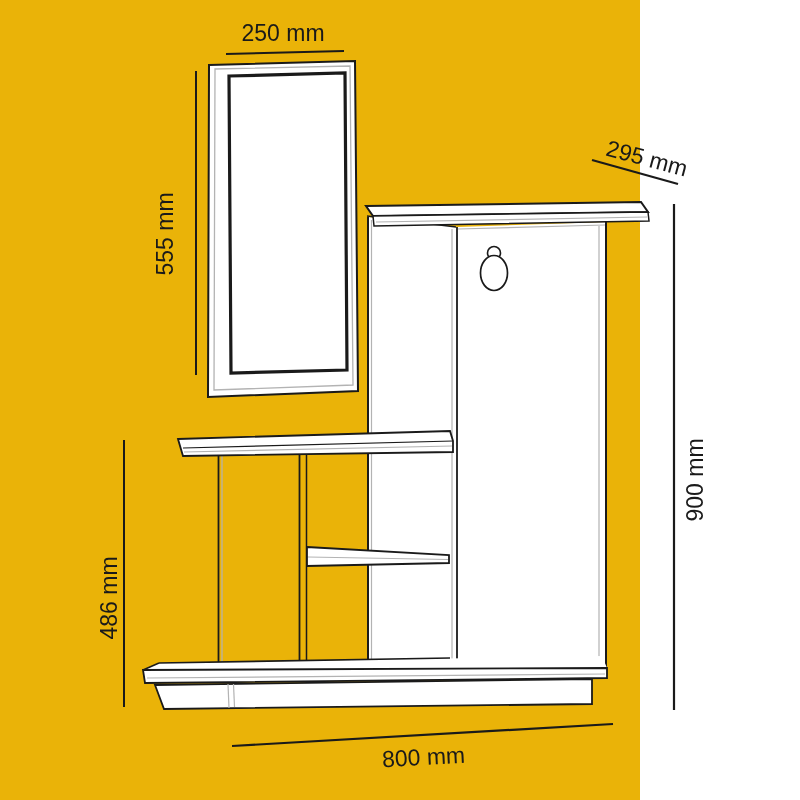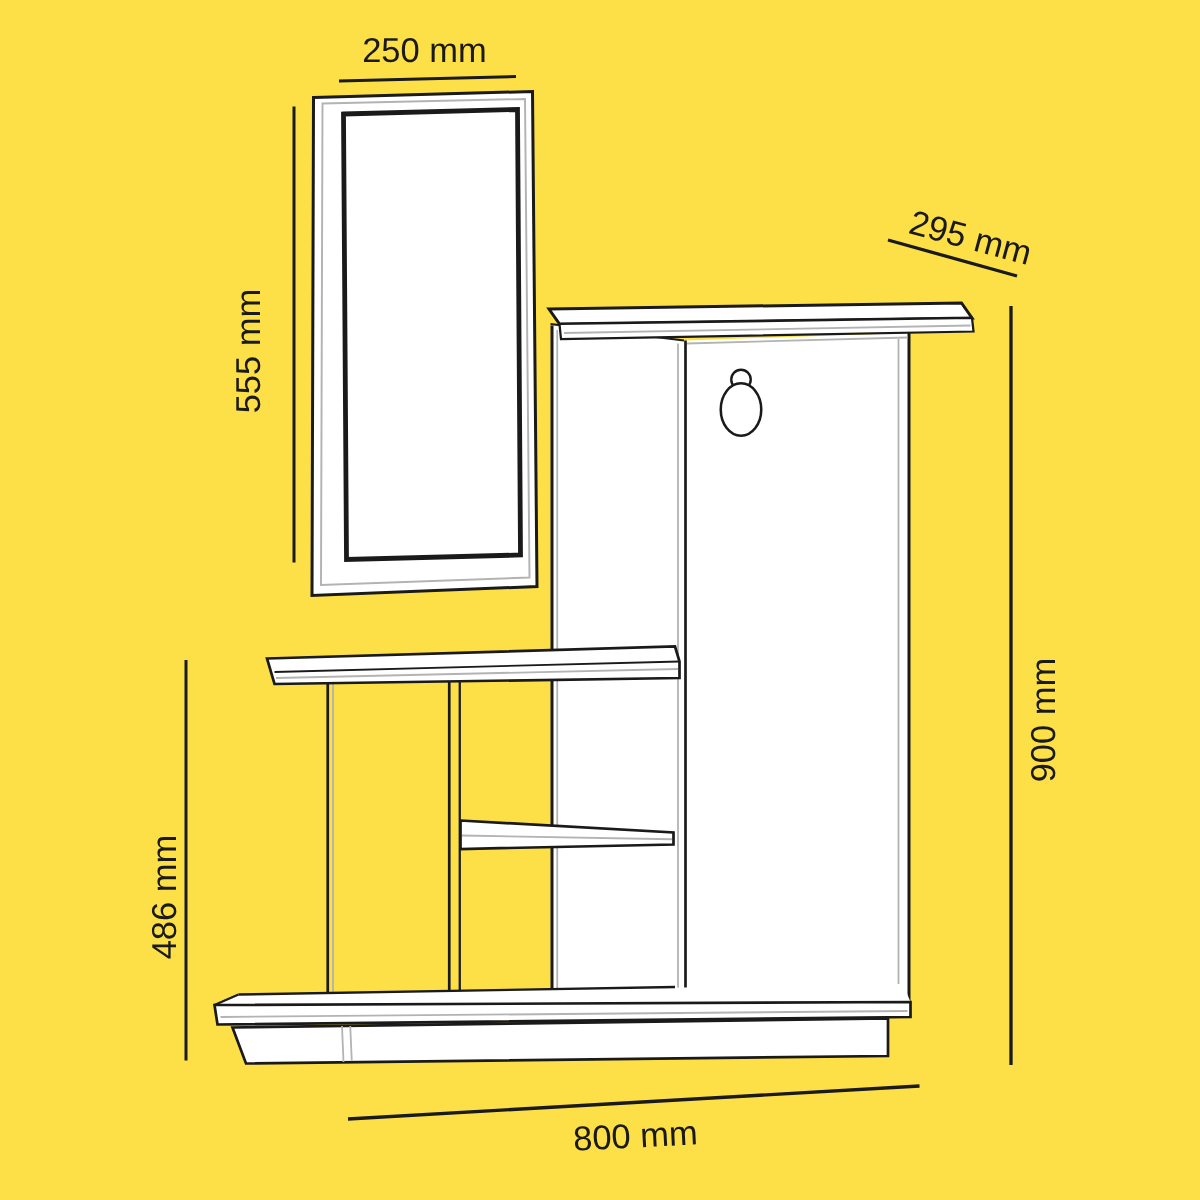--- a/index.html
+++ b/index.html
@@ -4,24 +4,24 @@
 <style>
   html, body {
     margin: 0;
     padding: 0;
     width: 800px;
     height: 800px;
     background: #ffffff;
     overflow: hidden;
   }
   #canvas {
-    width: 800px;
+    width: 640px;
     height: 800px;
     position: relative;
-    background: #fde047;
+    background: #eab308;
   }
   svg { display: block; }
   .dim-label {
     font-family: "Liberation Sans", sans-serif;
     font-size: 23px;
     font-weight: 400;
     fill: #1a1a1a;
   }
   .ink  { stroke: #1a1a1a; fill: none; }
   .inkf { stroke: #1a1a1a; fill: #ffffff; }

